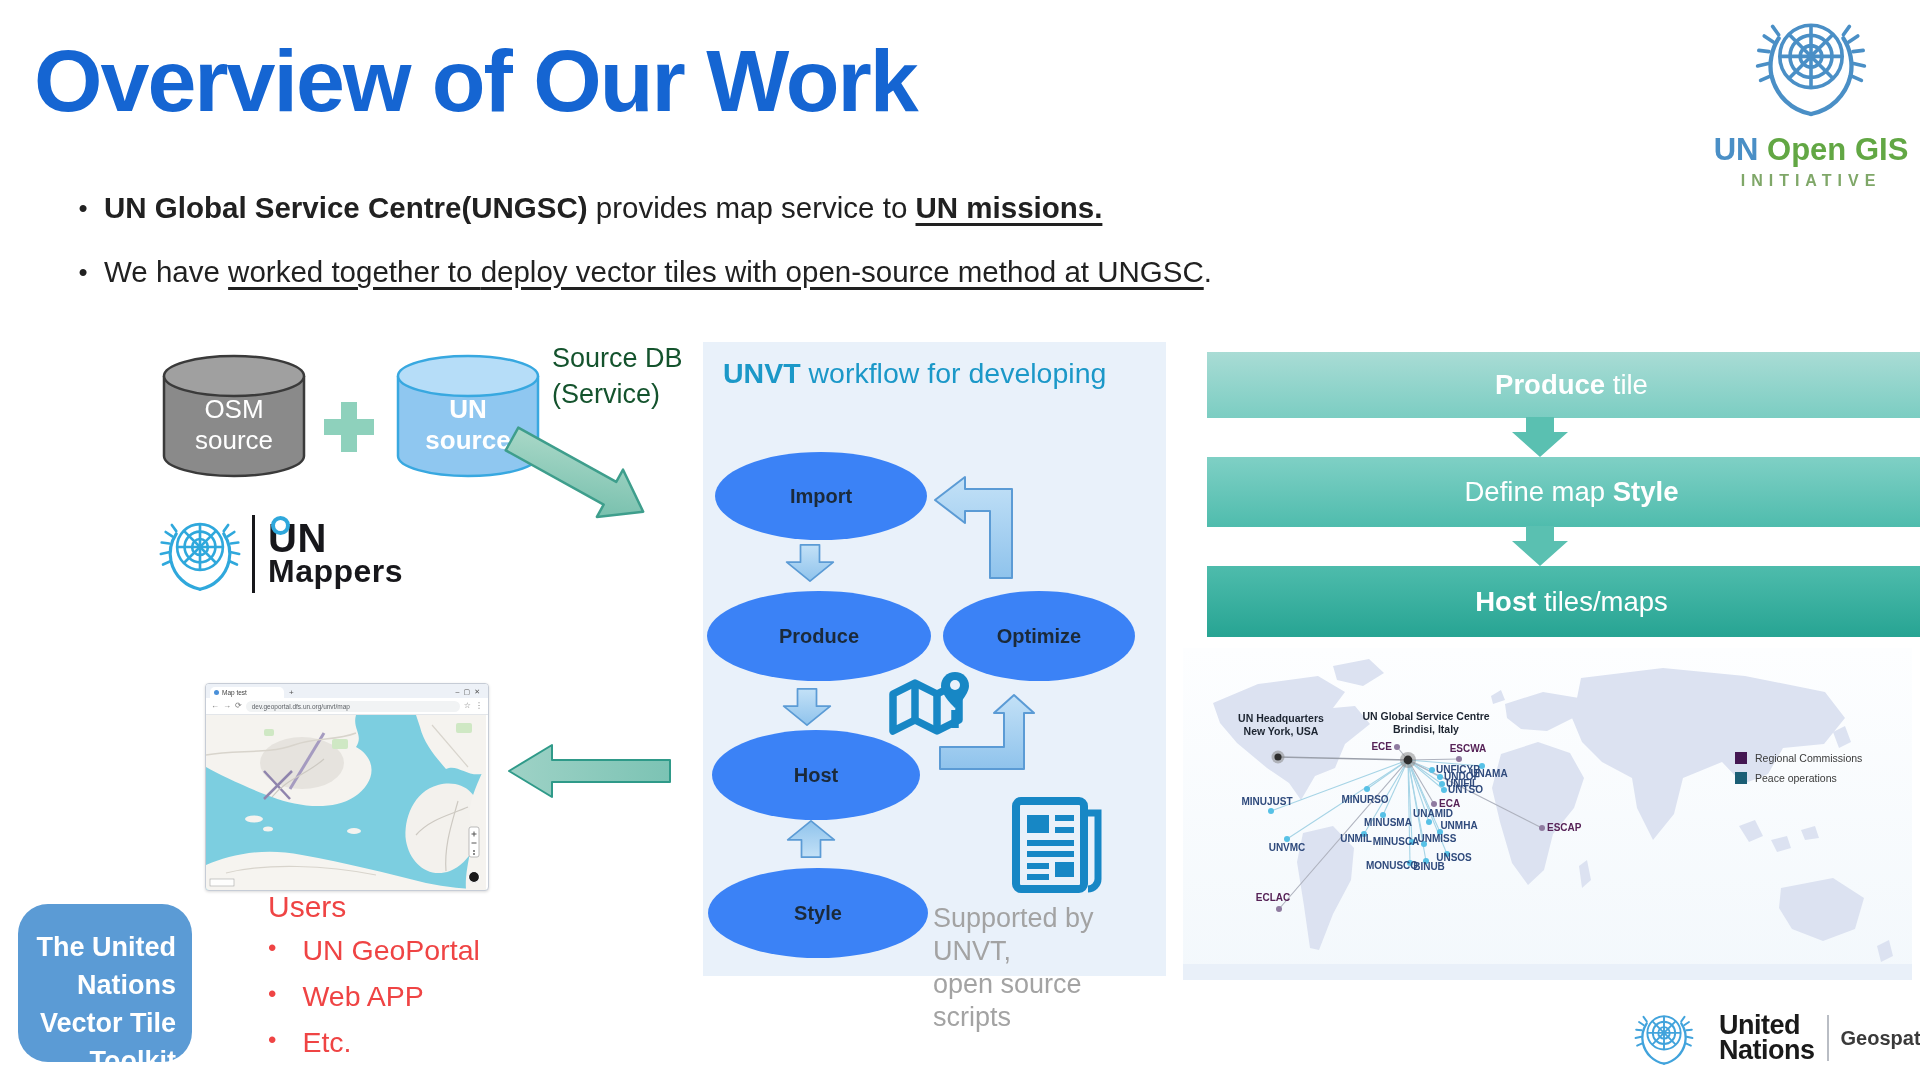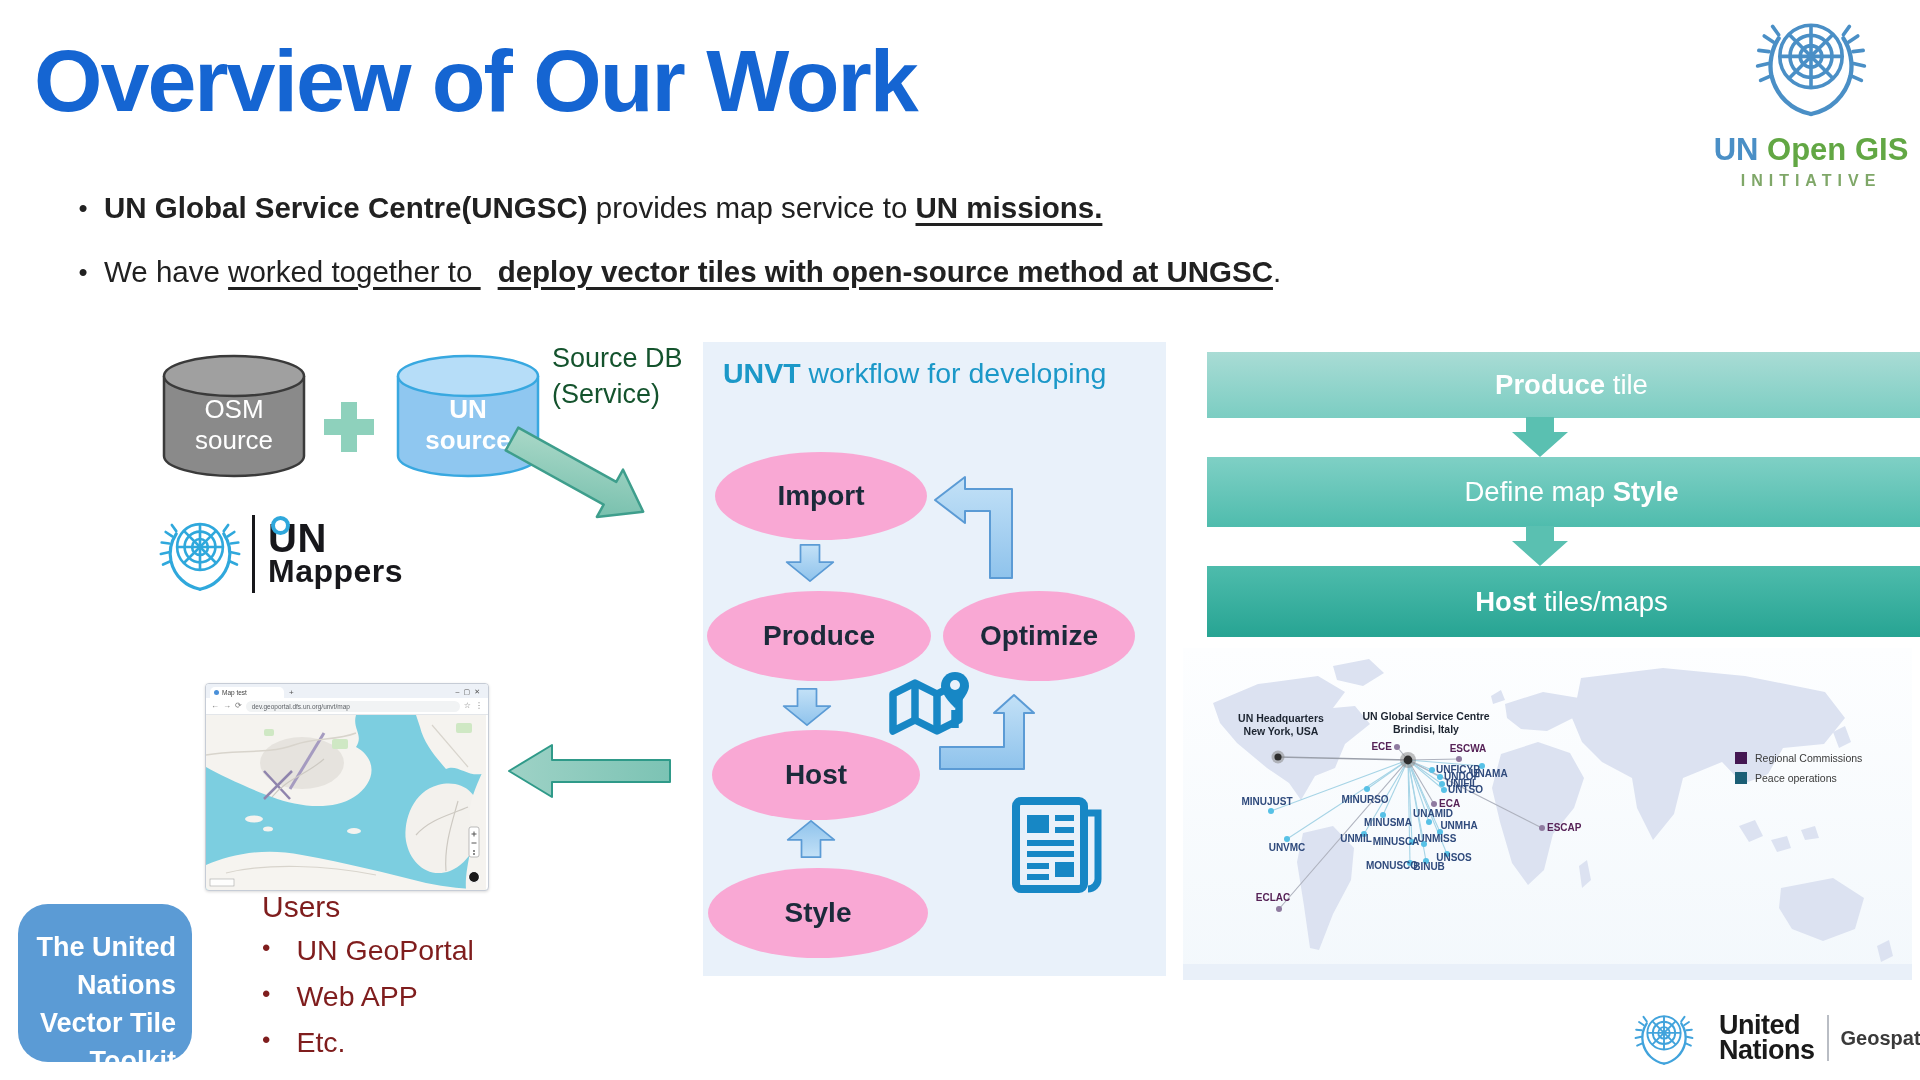--- a/index.html
+++ b/index.html
@@ -36,22 +36,22 @@
   .mappers .emb{color:#2FA8DC;}
   .mappers .bar{width:3px;height:78px;background:#17171b;margin:0 13px 0 8px;}
   .mappers .txt{color:#17171b;}
   .mappers .un{position:relative;font-size:40px;font-weight:800;line-height:34px;letter-spacing:.5px;}
   .mappers .ring{position:absolute;left:3px;top:-5px;width:11px;height:11px;border:4.5px solid #2FA8DC;border-radius:50%;background:#fff;}
   .mappers .mp{font-size:32px;font-weight:800;line-height:33px;letter-spacing:.5px;}
 
   
   .panel{position:absolute;left:703px;top:342px;width:463px;height:634px;background:#E9F1FA;}
   .panel-title{position:absolute;left:20px;top:12px;font-size:28.5px;line-height:38px;color:#1B98C8;}
-  .oval{position:absolute;border-radius:50%;background:#f9a8d4;display:flex;align-items:center;justify-content:center;
-        font-size:28px;font-weight:700;color:#1B2A3A;}
+  .oval{position:absolute;border-radius:50%;background:#3b82f6;display:flex;align-items:center;justify-content:center;
+        font-size:20px;font-weight:700;color:#1B2A3A;}
   #ov-import{left:12px;top:110px;width:212px;height:88px;}
   #ov-produce{left:4px;top:249px;width:224px;height:90px;}
   #ov-optimize{left:240px;top:249px;width:192px;height:90px;}
   #ov-host{left:9px;top:388px;width:208px;height:90px;}
   #ov-style{left:5px;top:526px;width:220px;height:90px;}
   .blk{position:absolute;}
   .panel-arrows{position:absolute;left:0;top:0;pointer-events:none;}
   .support{position:absolute;left:230px;top:560px;width:225px;font-size:27px;line-height:33px;color:#A3A3A3;}
   #icon-map{position:absolute;left:180px;top:328px;}
   #icon-news{position:absolute;left:305px;top:451px;}
@@ -88,21 +88,21 @@
   .wctrl{margin-left:auto;color:#555;font-size:7px;letter-spacing:4px;line-height:12px;}
   .addrbar{height:16px;background:#fff;border-bottom:1px solid #E3E6EA;display:flex;align-items:center;gap:4px;padding:0 5px;}
   .navic{font-size:8px;color:#777;line-height:8px;}
   .pill{flex:1;height:11px;background:#F1F3F4;border-radius:6px;display:flex;align-items:center;padding:0 6px;gap:3px;
         font-size:6.5px;color:#5F6368;white-space:nowrap;overflow:hidden;}
 
   
   #left-arrow{position:absolute;left:506px;top:742px;}
   .toolkit{position:absolute;left:18px;top:904px;width:174px;height:158px;background:#5B9BD5;border-radius:30px;
            color:#fff;font-size:27px;font-weight:700;text-align:right;padding:24px 16px 0 0;box-sizing:border-box;line-height:38px;}
-  .users{position:absolute;left:262px;top:890px;color:#7f1d1d;}
+  .users{position:absolute;left:268px;top:890px;color:#ef4444;}
   .users h3{margin:0 0 10px 0;font-size:30px;font-weight:400;}
   .users .uitem{display:flex;gap:26px;font-size:28.5px;margin-bottom:13px;}
   .users .uitem::before{content:"•";font-size:24px;}
 
   
   .ungeo{position:absolute;left:1632px;top:1006px;display:flex;align-items:center;}
   .ungeo .emb{color:#41A3DC;}
   .ungeo .nm{font-size:27px;font-weight:800;color:#1A1A1A;line-height:25px;margin-left:23px;letter-spacing:-.5px;}
   .ungeo .bar{width:2px;height:46px;background:#B9BDC4;margin:0 12px;}
   .ungeo .dep{font-size:20px;font-weight:700;color:#3A3A3A;}
@@ -164,21 +164,21 @@
 <div id="slide">
 
   <div class="title">Overview of Our Work</div>
 
   <div class="bullet" id="bullet-1">
     <span class="dot">•</span>
     <span><span style="font-weight: 700;">UN Global Service Centre(UNGSC) </span><span>provides map service to </span><span class="u" style="font-weight: 700;">UN missions.</span></span>
   </div>
   <div class="bullet" id="bullet-2">
     <span class="dot">•</span>
-    <span><span>We have </span><span class="u">worked together to </span><span class="u" style="font-weight: 700; margin-left: 17px;">deploy vector tiles with open-source method at UNGSC</span><span>.</span></span>
+    <span><span>We have </span><span class="u">worked together to </span><span class="u" style="font-weight: 400;">deploy vector tiles with open-source method at UNGSC</span><span>.</span></span>
   </div>
 
   <div class="opengis">
     <svg class="emb" width="120" height="120">
         <use href="#un-emblem"></use>
       </svg>
     <div class="l1">
       <span class="b">UN</span>
       <span class="g">Open</span>
       <span class="g">GIS</span>
@@ -273,20 +273,24 @@
       <rect x="19" y="22" width="22" height="18" fill="#1787C5"></rect>
       <line x1="47" y1="25" x2="66" y2="25" stroke="#1787C5" stroke-width="6"></line>
       <line x1="47" y1="37" x2="66" y2="37" stroke="#1787C5" stroke-width="6"></line>
       <line x1="19" y1="50" x2="66" y2="50" stroke="#1787C5" stroke-width="6"></line>
       <line x1="19" y1="61" x2="66" y2="61" stroke="#1787C5" stroke-width="6"></line>
       <rect x="47" y="69" width="19" height="15" fill="#1787C5"></rect>
       <line x1="19" y1="73" x2="41" y2="73" stroke="#1787C5" stroke-width="6"></line>
       <line x1="19" y1="84" x2="41" y2="84" stroke="#1787C5" stroke-width="6"></line>
     </svg>
 
+    <div class="support">
+      <div>Supported by UNVT,</div>
+        <div>open source scripts</div>
+    </div>
   </div>
 
   <div class="pbar" id="pbar-1">
       <span><span style="font-weight: 700;">Produce</span><span> tile</span></span>
     </div>
   <svg class="parrow" id="parrow-1" width="56" height="40">
       <use href="#teal-arrow"></use>
     </svg>
   <div class="pbar" id="pbar-2">
       <span><span>Define map </span><span style="font-weight: 700;">Style</span></span>

